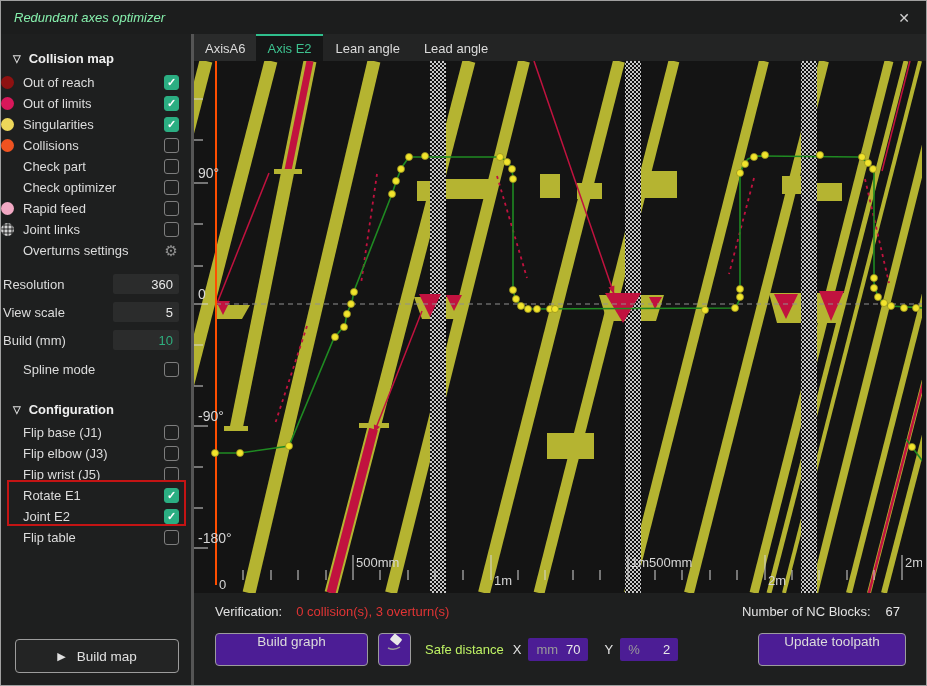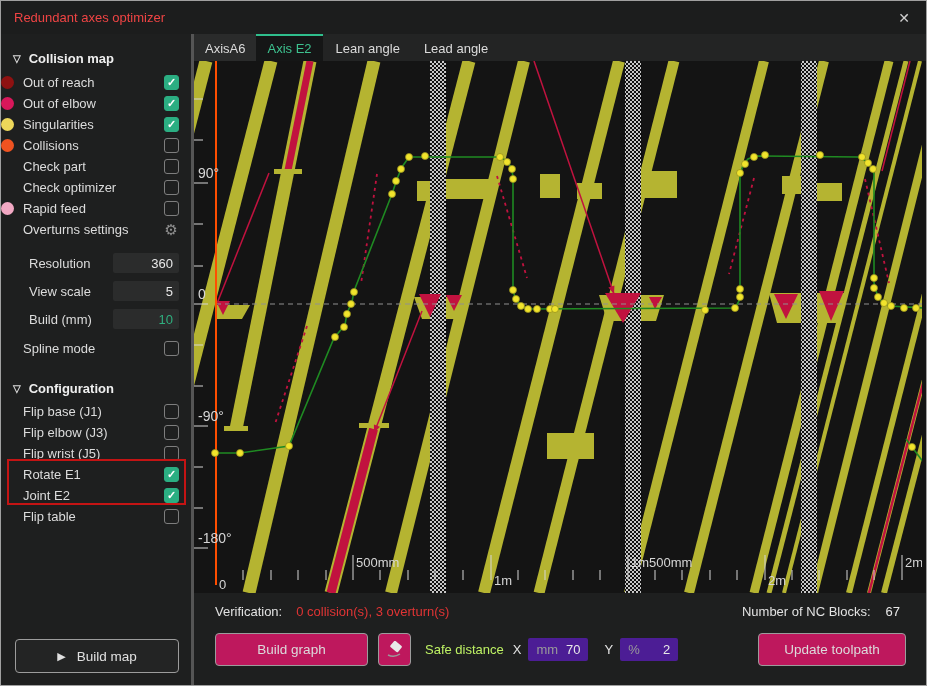--- a/index.html
+++ b/index.html
@@ -7,21 +7,21 @@
   body { font-family:"Liberation Sans", sans-serif; }
   .window {
     position:relative; width:927px; height:686px;
     background:#1E1F1F; border:1px solid #A0A0A0;
     display:flex; flex-direction:column; overflow:hidden;
     color:#DCDCDC; font-size:13px;
   }
   
   .titlebar { height:33px; flex:none; background:#1C1D1D; display:flex; align-items:center;
     padding:0 12px 0 13px; }
-  .titlebar .title { flex:1; color:#ef4444; font-size:13px; }
+  .titlebar .title { flex:1; color:#86efac; font-size:13px;font-style:italic; }
   .close-btn { color:#CFCFCF; font-size:14px; width:20px; text-align:center; cursor:default; }
   
   .content { flex:1; display:flex; min-height:0; }
   .sidebar { width:190px; flex:none; background:#1E1F1F; display:flex; flex-direction:column; overflow:hidden; }
   .splitter { width:3px; flex:none; background:#555; }
   .main { flex:1; display:flex; flex-direction:column; min-width:0; }
   
   .sec-header { display:flex; align-items:center; height:20px; padding-left:12px; font-weight:bold; color:#EFEFEF; }
   .sec-header .tri { font-size:10px; margin-right:8px; color:#DDD; }
   .sec-header.collision { margin-top:14px; }
@@ -32,21 +32,21 @@
   .row .dot.empty { background:transparent; }
   .row .dot.hatched { background:
       repeating-linear-gradient(0deg,#E8E8E8 0 2px,#8A8A8A 2px 4px),
       repeating-linear-gradient(90deg,#E8E8E8 0 2px,#8A8A8A 2px 4px); background-blend-mode:multiply; }
   .row .lbl { flex:1; color:#DCDCDC; }
   .cb { width:15px; height:15px; border-radius:3px; border:1px solid #7E7E7E; flex:none;
         display:flex; align-items:center; justify-content:center; font-size:11px; color:#fff; }
   .cb.on { background:#2BAE82; border-color:#2BAE82; font-weight:bold; }
   .gear { width:16px; text-align:center; color:#8F8F8F; font-size:15px; flex:none; }
   .fields { margin-top:13px; }
-  .field { height:20px; margin-bottom:8px; display:flex; align-items:center; padding:0 12px 0 28px; }
+  .field { height:20px; margin-bottom:8px; display:flex; align-items:center; padding:0 12px 0 2px; }
   .field .lbl { flex:1; }
   .field input { width:66px; height:20px; background:#2B2C2C; border:none; border-radius:2px;
       color:#E8E8E8; text-align:right; padding-right:6px; font-size:13px; font-family:inherit; }
   .field input.green { color:#2FAE7E; }
   .spline { margin-top:1px; }
   .configwrap { position:relative; }
   .hl-box { position:absolute; left:6px; right:5px; top:61px; height:46px;
       border:2px solid #C41414; pointer-events:none; }
   .buildmap { margin:auto 12px 12px 14px; height:34px; background:#232424; border:1px solid #9C9C9C;
       border-radius:4px; color:#E0E0E0; font-size:13.5px; display:flex; align-items:center; justify-content:center; gap:11px; cursor:default; }
@@ -62,22 +62,22 @@
   .chart svg { display:block; }
   
   .footer { flex:1; background:#1E1F1F; padding:11px 20px 0 21px; }
   .statusrow { display:flex; align-items:flex-start; height:16px; }
   .statusrow .v-label { color:#E2E2E2; }
   .statusrow .v-value { color:#E03434; margin-left:14px; }
   .statusrow .spacer { flex:1; }
   .statusrow .nc-label { color:#E2E2E2; }
   .statusrow .nc-value { color:#E8E8E8; margin-left:15px; margin-right:6px; }
   .btnrow { margin-top:13px; display:flex; align-items:center; }
-  .btn { height:33px; background:#be185d; border:1px solid #9C9C9C; border-radius:4px;
-      color:#DCDCDC; font-size:13.5px; display:flex; align-items:center; justify-content:center; cursor:default; }
+  .btn { height:33px; background:#4c1d95; border:1px solid #9C9C9C; border-radius:4px;
+      color:#DCDCDC; font-size:13.5px; display:flex; align-items:flex-start; justify-content:center; cursor:default; }
   .btn.buildgraph { width:153px; }
   .btn.eraser { width:33px; margin-left:10px; }
   .btn.update { width:148px; }
   .sd-label { margin-left:14px; color:#bef264; }
   .ax-label { margin-left:9px; color:#E2E2E2; }
   .unitbox { margin-left:7px; width:60px; height:23px; background:#4c1d95; border-radius:2px;
       display:flex; align-items:center; justify-content:space-between; padding:0 8px; }
   .unitbox .unit { color:#9A9A9A; }
   .unitbox .val { color:#E8E8E8; }
   .btnrow .spacer { flex:1; }
@@ -97,21 +97,21 @@
         <span>Collision map</span>
       </div>
       <div class="rows" id="layer-rows">
           <div class="row">
             <span class="dot" style="background: rgb(142, 17, 17);"></span>
             <span class="lbl">Out of reach</span>
             <span class="cb on">✓</span>
           </div>
           <div class="row">
             <span class="dot" style="background: rgb(216, 23, 90);"></span>
-            <span class="lbl">Out of elbow</span>
+            <span class="lbl">Out of limits</span>
             <span class="cb on">✓</span>
           </div>
           <div class="row">
             <span class="dot" style="background: rgb(237, 215, 90);"></span>
             <span class="lbl">Singularities</span>
             <span class="cb on">✓</span>
           </div>
           <div class="row">
             <span class="dot" style="background: rgb(239, 83, 33);"></span>
             <span class="lbl">Collisions</span>
@@ -123,20 +123,25 @@
             <span class="cb"></span>
           </div>
           <div class="row">
             <span class="dot empty"></span>
             <span class="lbl">Check optimizer</span>
             <span class="cb"></span>
           </div>
           <div class="row">
             <span class="dot" style="background: rgb(242, 169, 196);"></span>
             <span class="lbl">Rapid feed</span>
+            <span class="cb"></span>
+          </div>
+          <div class="row">
+            <span class="dot hatched"></span>
+            <span class="lbl">Joint links</span>
             <span class="cb"></span>
           </div>
           <div class="row">
             <span class="dot empty"></span>
             <span class="lbl">Overturns settings</span>
             <span class="gear">⚙</span>
           </div>
         </div>
       <div class="fields" id="field-rows">
           <div class="field">

